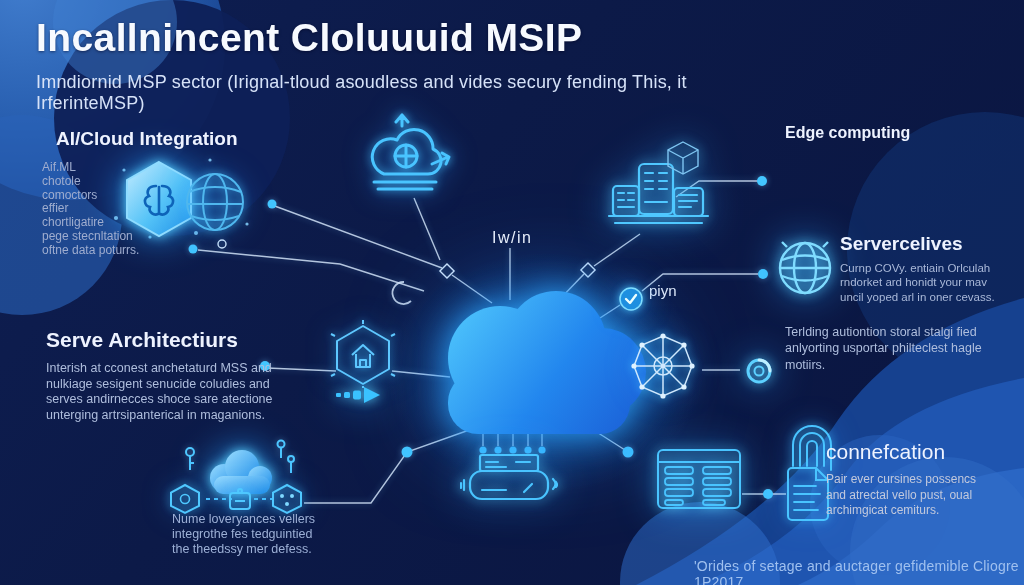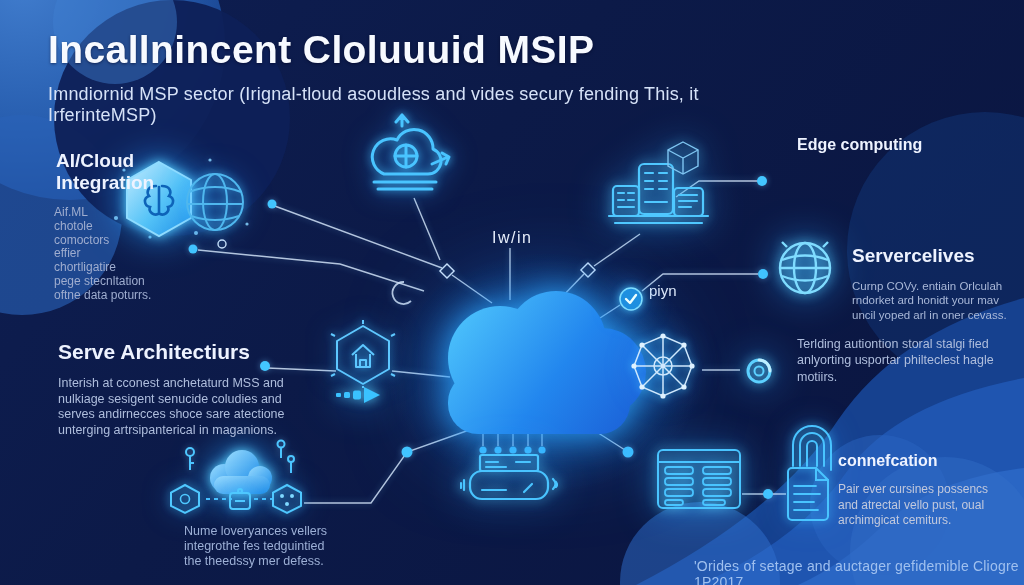--- a/index.html
+++ b/index.html
@@ -2,43 +2,43 @@
 <html><head>
 <meta charset="utf-8">
 <style>
   html,body{margin:0;padding:0;background:#081233;}
   #stage{
     position:relative;width:1024px;height:585px;overflow:hidden;
     background:linear-gradient(130deg,#0e1e52 0%,#0c1a48 40%,#0a1540 100%);
     font-family:"Liberation Sans",sans-serif;color:#fff;
   }
   .abs{position:absolute;}
-  h1,h2,p{margin:12px;}
+  h1,h2,p{margin:0;}
   
   #header{left:36px;top:16px;width:760px;}
   #title{font-size:39px;font-weight:700;letter-spacing:.4px;color:#f7faff;text-shadow:0 1px 3px rgba(0,0,30,.5);}
   #subtitle{margin-top:12px;font-size:18px;font-weight:400;color:#d6e2f8;letter-spacing:.2px;}
   
   .sec h2{font-size:16px;font-weight:600;color:#eef3ff;margin-bottom:9px;}
   .sec p{font-size:12.5px;line-height:1.42;color:#afbedd;white-space:pre-line;}
-  #sec-ai{left:42px;top:138px;width:200px;}
+  #sec-ai{left:42px;top:128px;width:200px;}
   #sec-ai h2{font-size:19px;margin-left:14px;margin-bottom:11px;}
   #sec-ai p{font-size:12px;line-height:1.15;color:#9fadcf;}
   #sec-serve-arch{left:46px;top:328px;width:310px;}
   #sec-serve-arch h2{font-size:21px;}
   #sec-serve-arch p{line-height:1.24;}
   #sec-edge{left:785px;top:124px;width:236px;}
   #sec-edge p{font-size:12px;line-height:1.3;}
   #sec-serverc{left:840px;top:233px;width:184px;}
   #sec-serverc h2{font-size:19px;margin-bottom:6px;}
   #sec-serverc p{font-size:11.5px;line-height:1.25;color:#a9b8d8;}
   #sec-sec-auto{left:785px;top:324px;width:240px;}
   #sec-sec-auto p{line-height:1.3;}
   #sec-connef{left:826px;top:440px;width:198px;}
-  #sec-connef h2{font-size:16px;font-weight:700;margin-bottom:8px;}
+  #sec-connef h2{font-size:21px;font-weight:400;margin-bottom:8px;}
   #sec-connef p{font-size:12px;line-height:1.3;color:#c2c9dd;}
   #sec-note{left:172px;top:512px;width:220px;}
   #sec-note p{font-size:12.5px;line-height:1.2;color:#9db0d6;}
   #footer-caption{left:694px;top:558px;font-size:14px;color:#9fc0ef;letter-spacing:.2px;}
   
   #cloud-label{left:492px;top:229px;font-size:16px;letter-spacing:1.5px;color:#e6eefb;}
   #piyn-label{left:649px;top:282px;font-size:15px;color:#dde8fa;}
   
   .glow{filter:drop-shadow(0 0 4px rgba(70,195,255,.9)) drop-shadow(0 0 12px rgba(40,150,255,.55));}
   .glow-strong{filter:drop-shadow(0 0 6px rgba(90,210,255,1)) drop-shadow(0 0 18px rgba(40,160,255,.8));}

